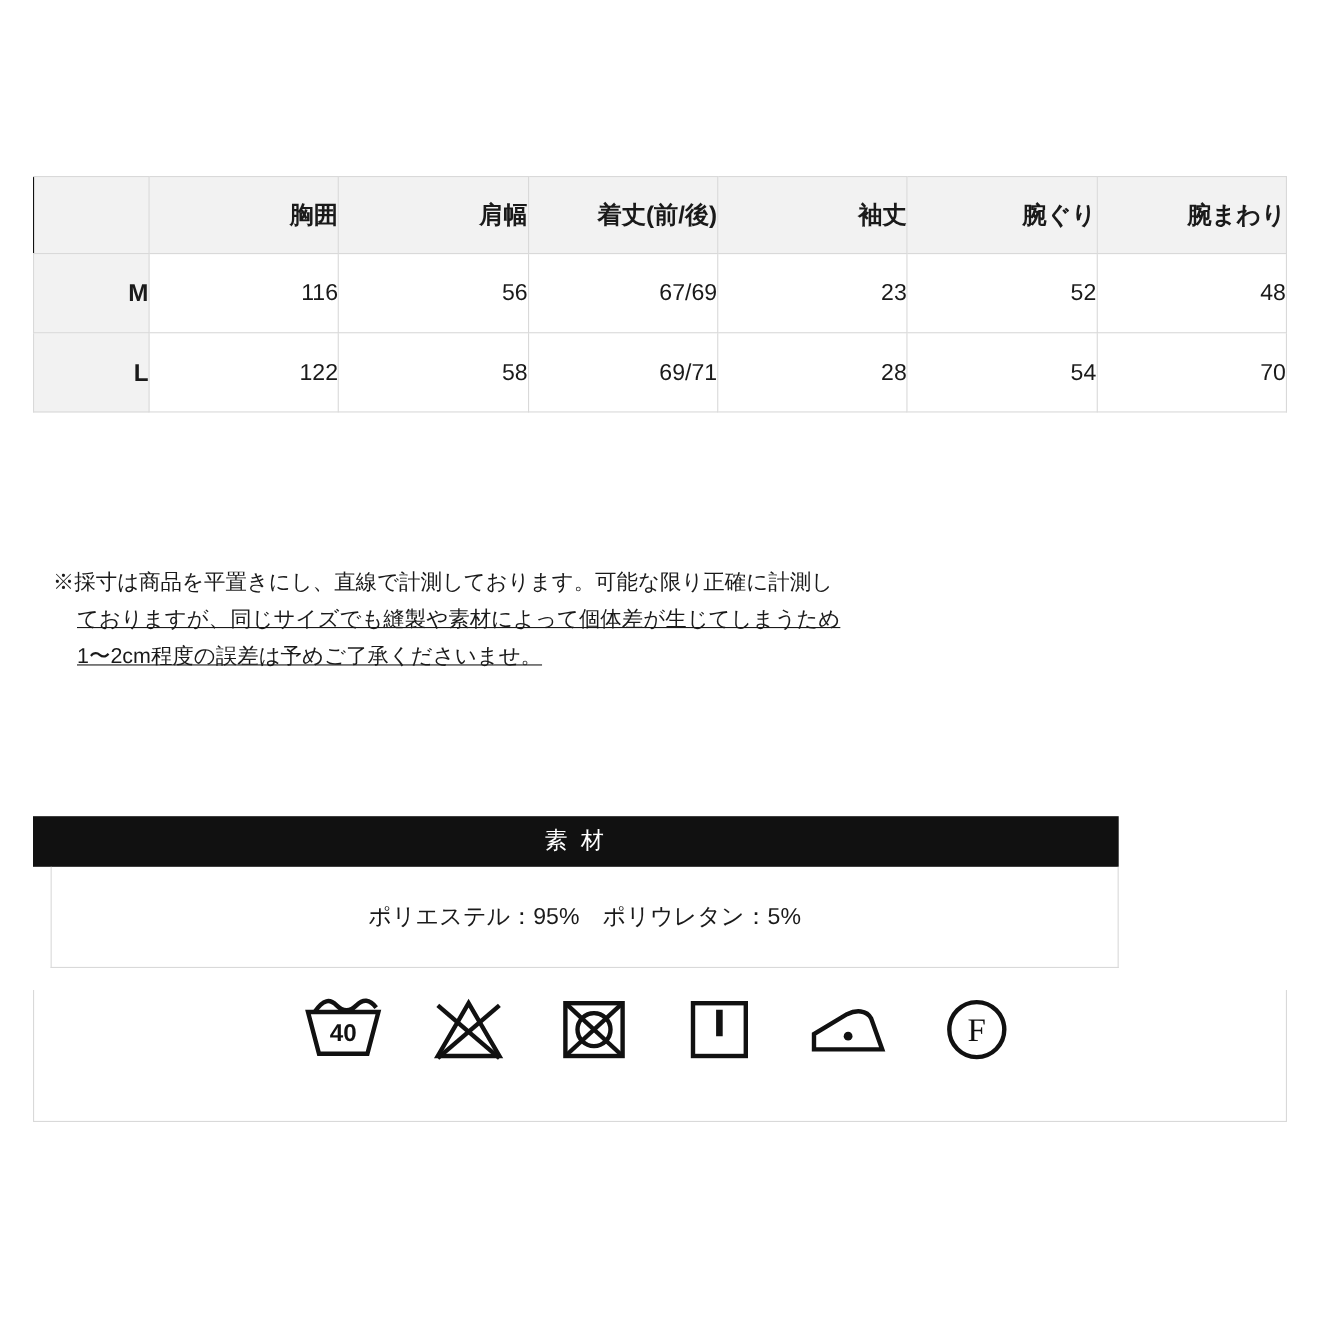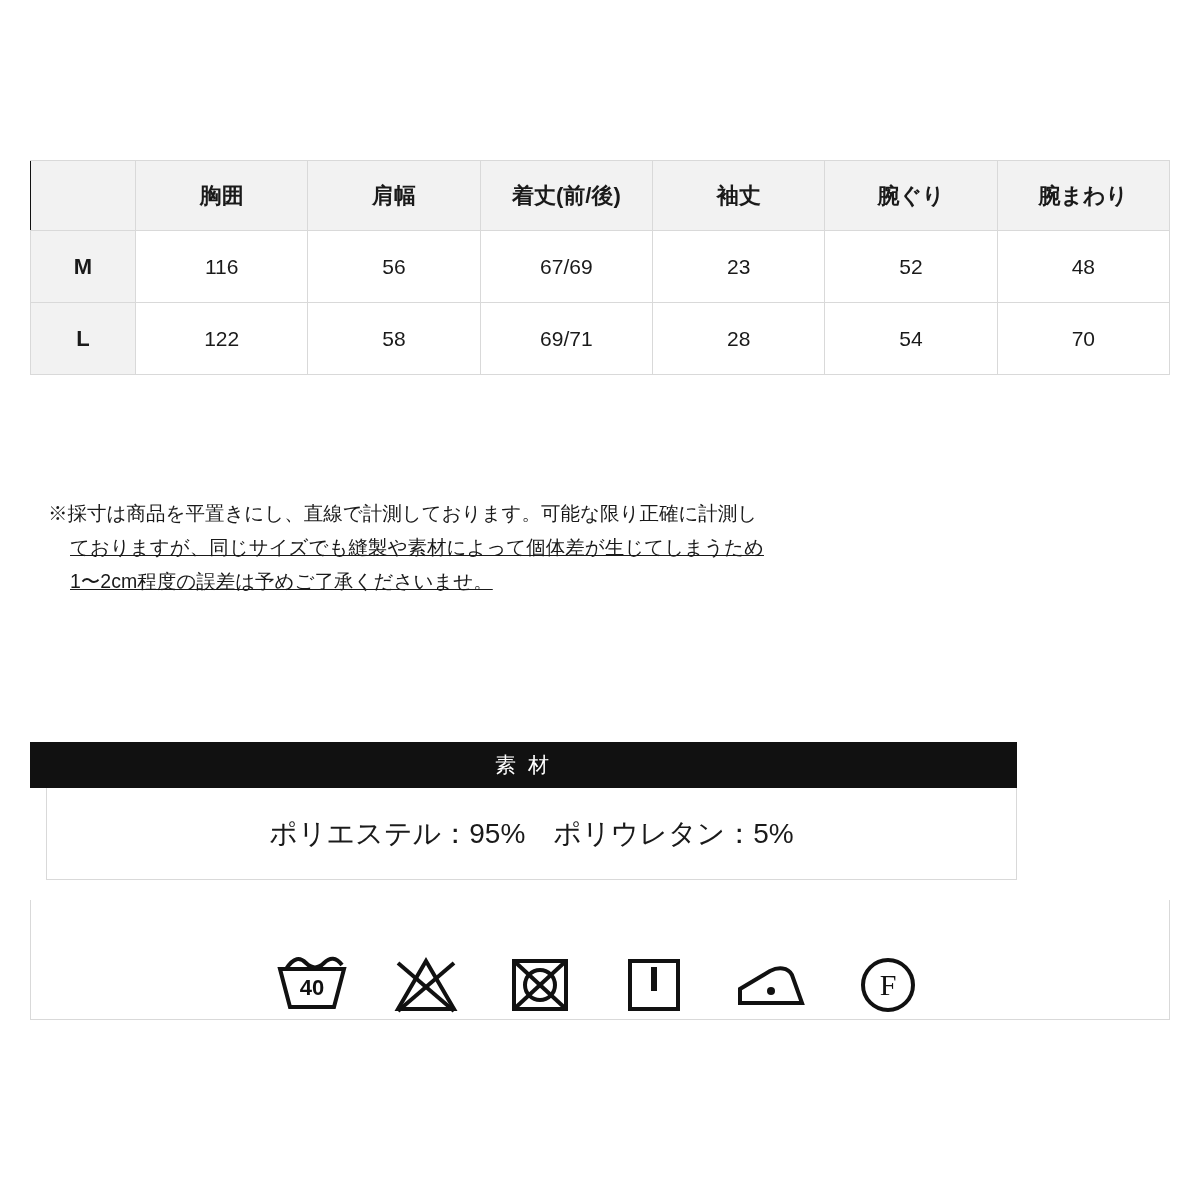--- a/index.html
+++ b/index.html
@@ -36,21 +36,21 @@
     line-height: 46px;
     font-weight: normal;
   }
   table.size {
     border-collapse: collapse;
     width: 100%;
     table-layout: fixed;
   }
   table.size th, table.size td {
     border: 1px solid #d9d9d9;
-    text-align: center;
+    text-align: right;
     font-size: 21px;
     font-weight: normal;
     color: #1a1a1a;
     height: 72px;
     padding: 0;
     margin-top: 12px;
   }
   table.size thead th {
     background: #f2f2f2;
     font-weight: bold;
@@ -65,21 +65,21 @@
     background: #f2f2f2;
     font-weight: bold;
     font-size: 22px;
   }
   table.size col.lbl { width: 105px; }
 
   
   .notes {
     position: absolute;
     left: 48px;
-    top: 496px;
+    top: 512px;
     width: 1100px;
     font-size: 19.5px;
     line-height: 34px;
     color: #1a1a1a;
   }
   .note-p { margin-bottom: 22px; }
   .note-line { white-space: pre; }
   .indent { padding-left: 22px; text-decoration: underline; }
 
   
@@ -88,37 +88,37 @@
     left: 30px;
     top: 742px;
     width: 987px;
   }
   .material-body {
     border: 1px solid #d9d9d9;
     border-top: none;
     height: 92px;
     line-height: 92px;
     text-align: center;
-    font-size: 28px;
+    font-size: 21px;
     margin-left: 16px;
   }
 
   
   .wash-block {
     position: absolute;
     left: 30px;
     top: 900px;
     width: 1140px;
   }
   .wash-body {
     border: 1px solid #d9d9d9;
     border-top: none;
     height: 120px;
     display: flex;
-    align-items: flex-end;
+    align-items: flex-start;
     justify-content: center;
     gap: 38px;
   }
   .wash-icon { display: block; }
 </style>
 </head>
 <body>
 
 <div class="page">
 

